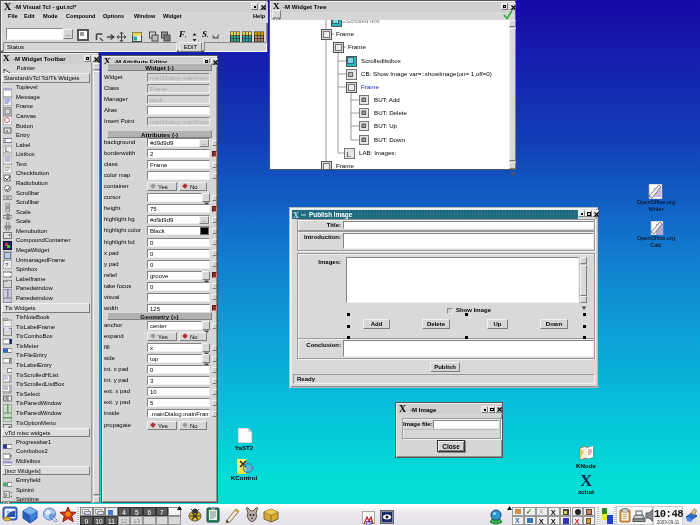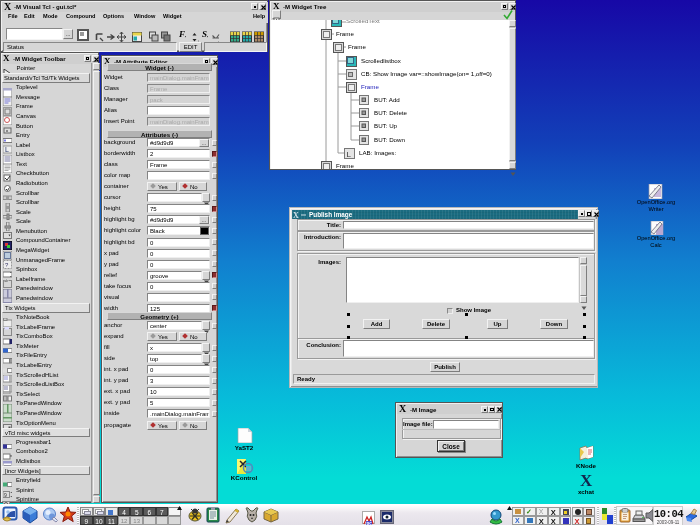--- a/index.html
+++ b/index.html
@@ -823,20 +823,20 @@
       <path d="M3 5 h8 l2 4 h-12 z" fill="#cfcfd4" stroke="#666"></path>
       <rect x="4" y="1" width="6" height="4" fill="#eee" stroke="#666"></rect>
       <rect x="1" y="9" width="12" height="2.5" fill="#999" stroke="#555"></rect>
       <circle cx="11" cy="7.5" r="0.8" fill="#3a3"></circle>
     </svg>
     <svg class="abs" style="left:645px;top:3px;" width="13" height="15">
       <path d="M1 5 h3 l4 -3.5 v12 L4 10 H1 z" fill="#8a8a92" stroke="#555"></path>
       <path d="M9.5 4 q3 3.5 0 7 M11 2.5 q4.5 5 0 10" stroke="#c9a227" stroke-width="1" fill="none"></path>
     </svg>
     <div class="abs" style="left:653px;top:0.5px;width:30px;height:20px;background:#f8f6f8;border:1px solid #ccc;">
-      <div style="position:absolute;left:0;top:2px;width:28px;height:11px;font-family:'Liberation Mono',monospace;font-weight:bold;font-size:10.5px;line-height:11px;letter-spacing:-0.5px;color:#111;text-align:center;">10:04</div>
+      <div style="position:absolute;left:0;top:2px;width:28px;height:11px;font-family:'Liberation Mono',monospace;font-weight:bold;font-size:10.5px;line-height:11px;letter-spacing:-0.5px;color:#111;text-align:center;">10:48</div>
       <div style="position:absolute;left:0;top:13px;width:28px;font-size:4.5px;color:#444;text-align:center;white-space:nowrap;">2003-09-11</div>
     </div>
     <svg class="abs" style="left:684px;top:3px;" width="15" height="16">
       <path d="M2 9 L8 5 l5 3 -6 4 z" fill="#2a6adf" stroke="#134a9a"></path>
       <path d="M7 5.5 L10 1 l2.5 1.5 -2 4z" fill="#e8cb90" stroke="#a8824a"></path>
       <path d="M2 9 l1 4 5 1 -1 -4 z" fill="#4a8aef"></path>
     </svg>
   </div>
 </body></html>

